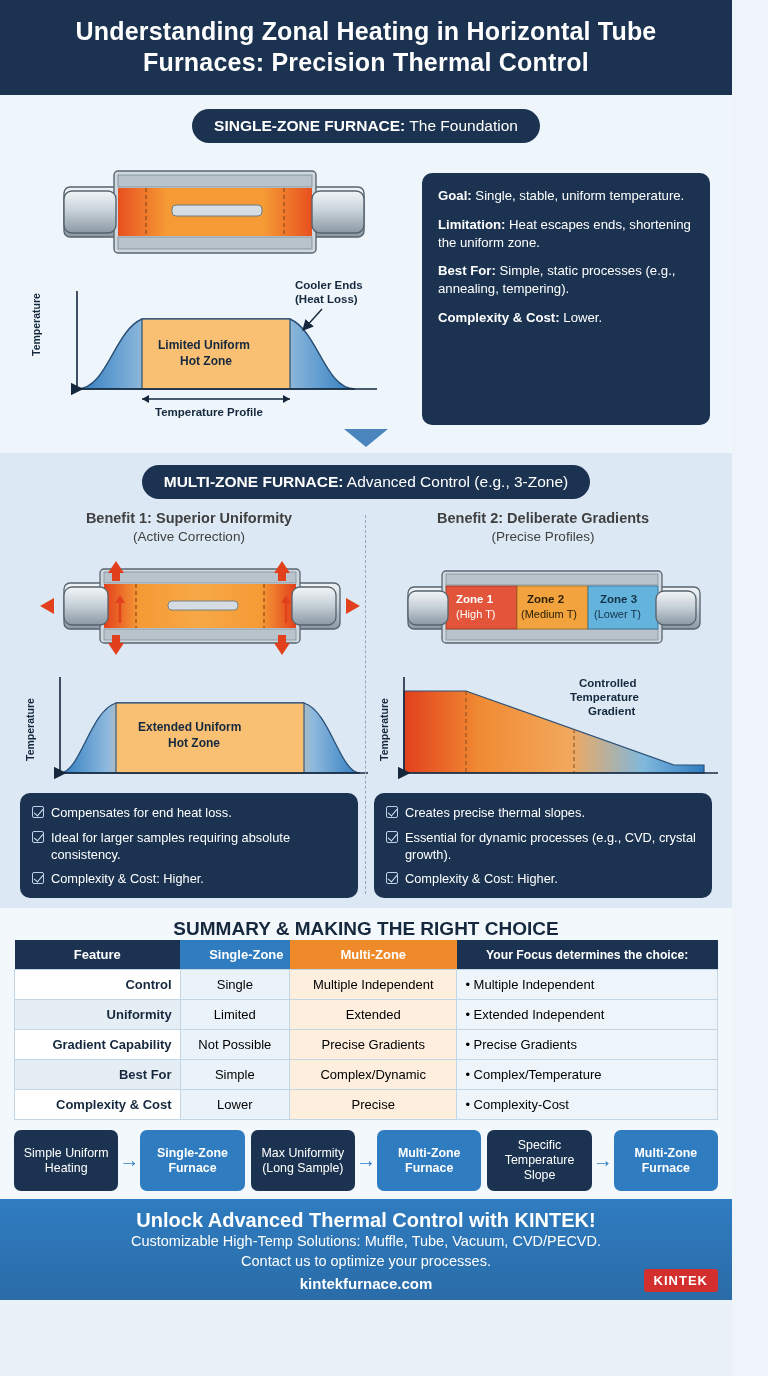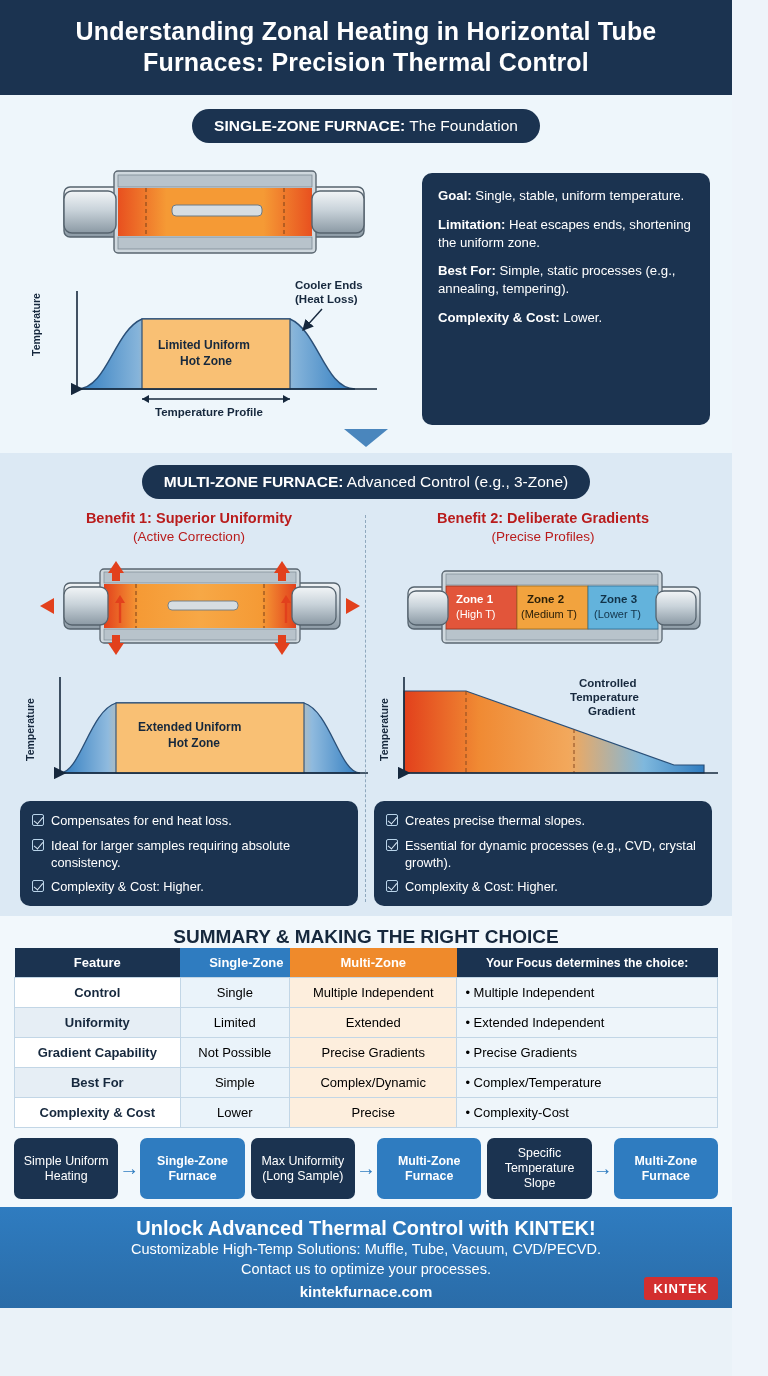--- a/index.html
+++ b/index.html
@@ -73,33 +73,33 @@
   .col.left::after {
     content: "";
     position: absolute;
     right: 0; top: 6px; bottom: 4px;
     border-right: 1px dashed #8fa8bd;
   }
   .benefit-title {
     text-align: center;
     font-size: 14.5px;
     font-weight: bold;
-    color: #b91c1c;
+    color: #404040;
     line-height: 1.3;
   }
   .benefit-sub { font-weight: normal; font-size: 13.5px; }
 
   .checkbox-card {
     background: #1b3350;
     border-radius: 10px;
     color: #fff;
     padding: 11px 12px;
     font-size: 12.8px;
     line-height: 1.35;
-    margin-top: 8px;
+    margin-top: 0;
   }
   .check-row { display: flex; gap: 7px; margin-bottom: 7px; }
   .check-row:last-child { margin-bottom: 0; }
   .chk { flex: none; width: 12px; height: 12px; border: 1.4px solid #b9d4ea; border-radius: 2px; position: relative; margin-top: 2px; }
   .chk::after {
     content: "";
     position: absolute; left: 3px; top: 0px;
     width: 4px; height: 8px;
     border: solid #dcebf8; border-width: 0 1.6px 1.6px 0;
     transform: rotate(40deg);
@@ -124,21 +124,21 @@
   }
   th.c0 { background: #1b3350; }
   th.c1 { background: #2f7cc0; text-align: right; }
   th.c2 { background: #ef8a2b; }
   th.c3 { background: #1b3350; font-size: 12.2px; }
   tbody td {
     padding: 7px 8px;
     border: 1px solid #c2d6e6;
     text-align: center;
   }
-  tbody td.lbl { text-align: center; font-weight: bold; color: #16283d; }
+  tbody td.lbl { text-align: right; font-weight: bold; color: #16283d; }
   tbody tr:nth-child(odd) td.lbl { background: #ffffff; }
   tbody tr:nth-child(even) td.lbl { background: #e6eef5; }
   tbody td.v1 { background: #eaf3fa; }
   tbody td.v2 { background: #fdeedd; }
   tbody td.v3 { text-align: left; background: #eef5fa; }
 
   .flow { display: flex; gap: 6px; margin-top: 10px; }
   .flow-group { display: flex; align-items: stretch; flex: 1; }
   .flow-a, .flow-b {
     display: flex; align-items: center; justify-content: center;

